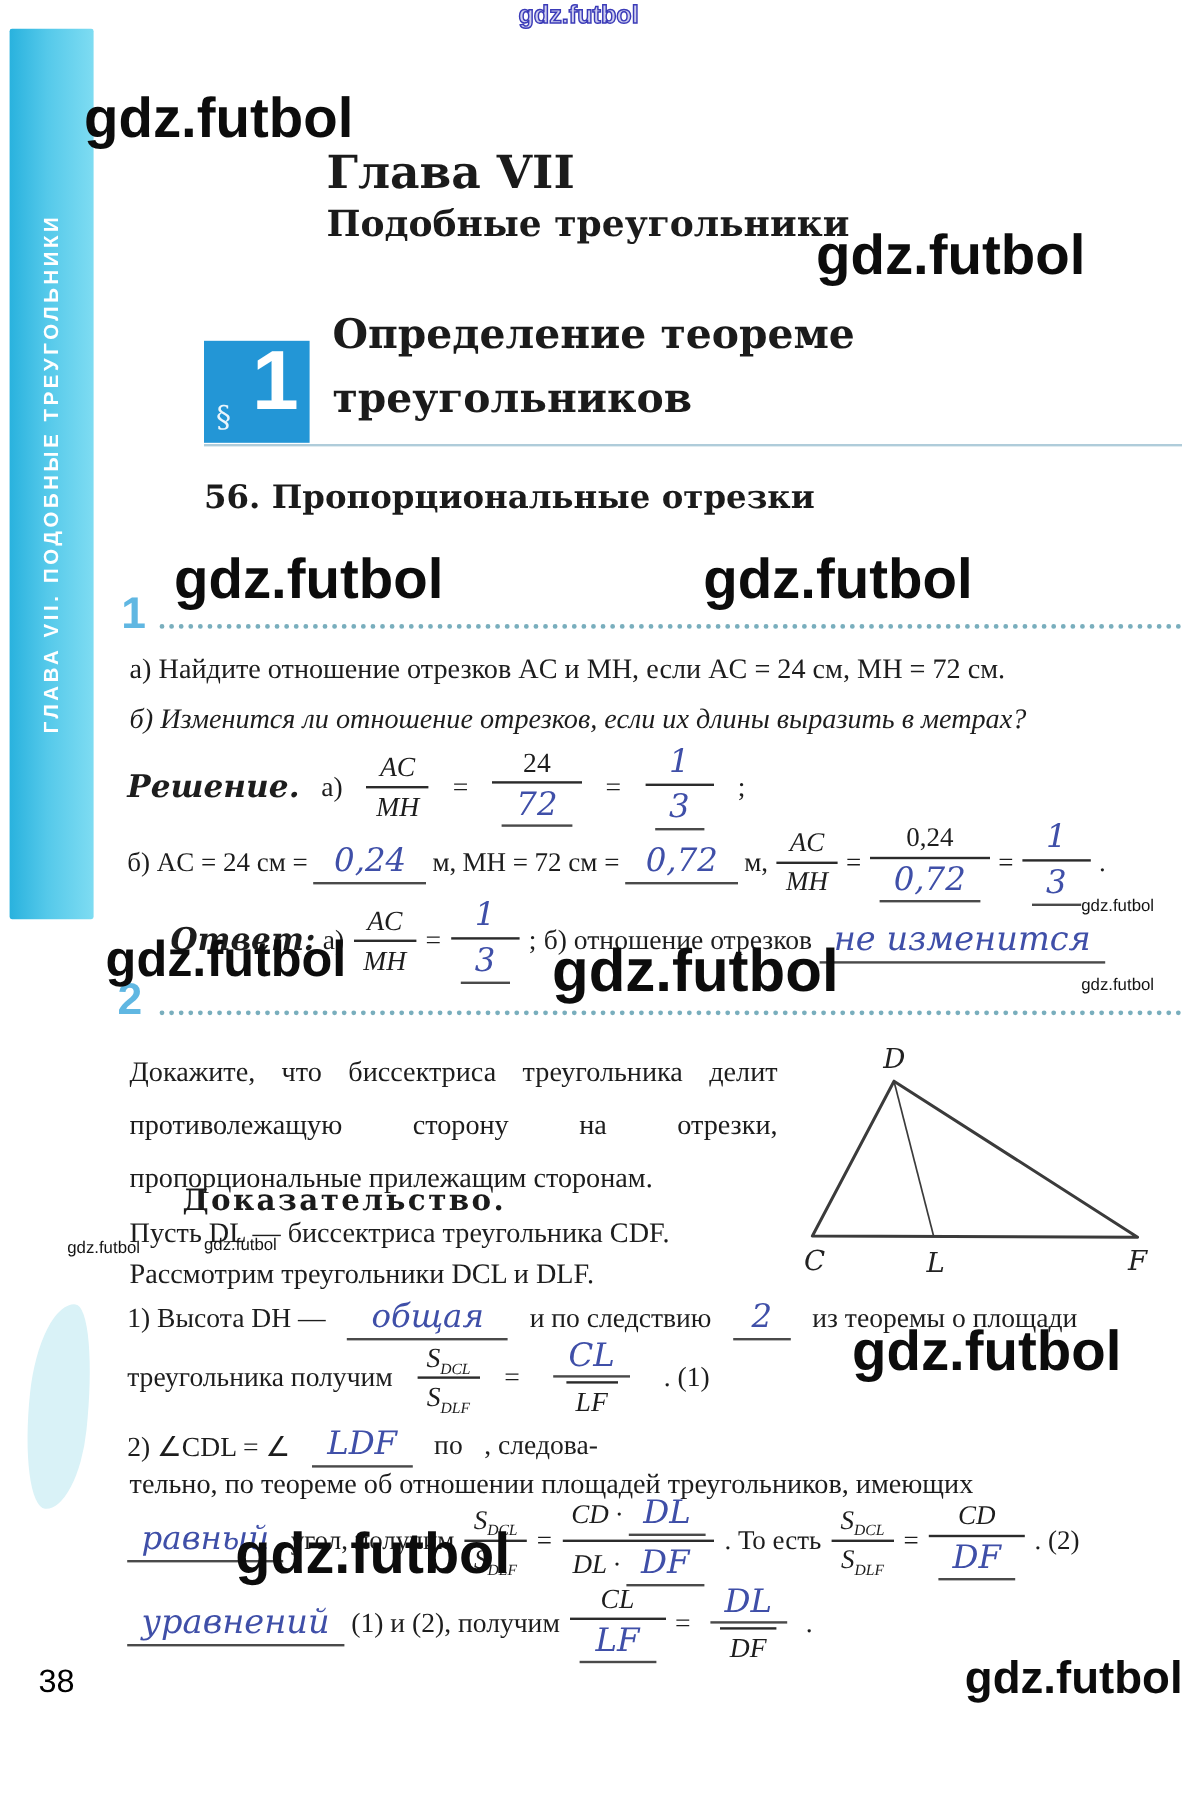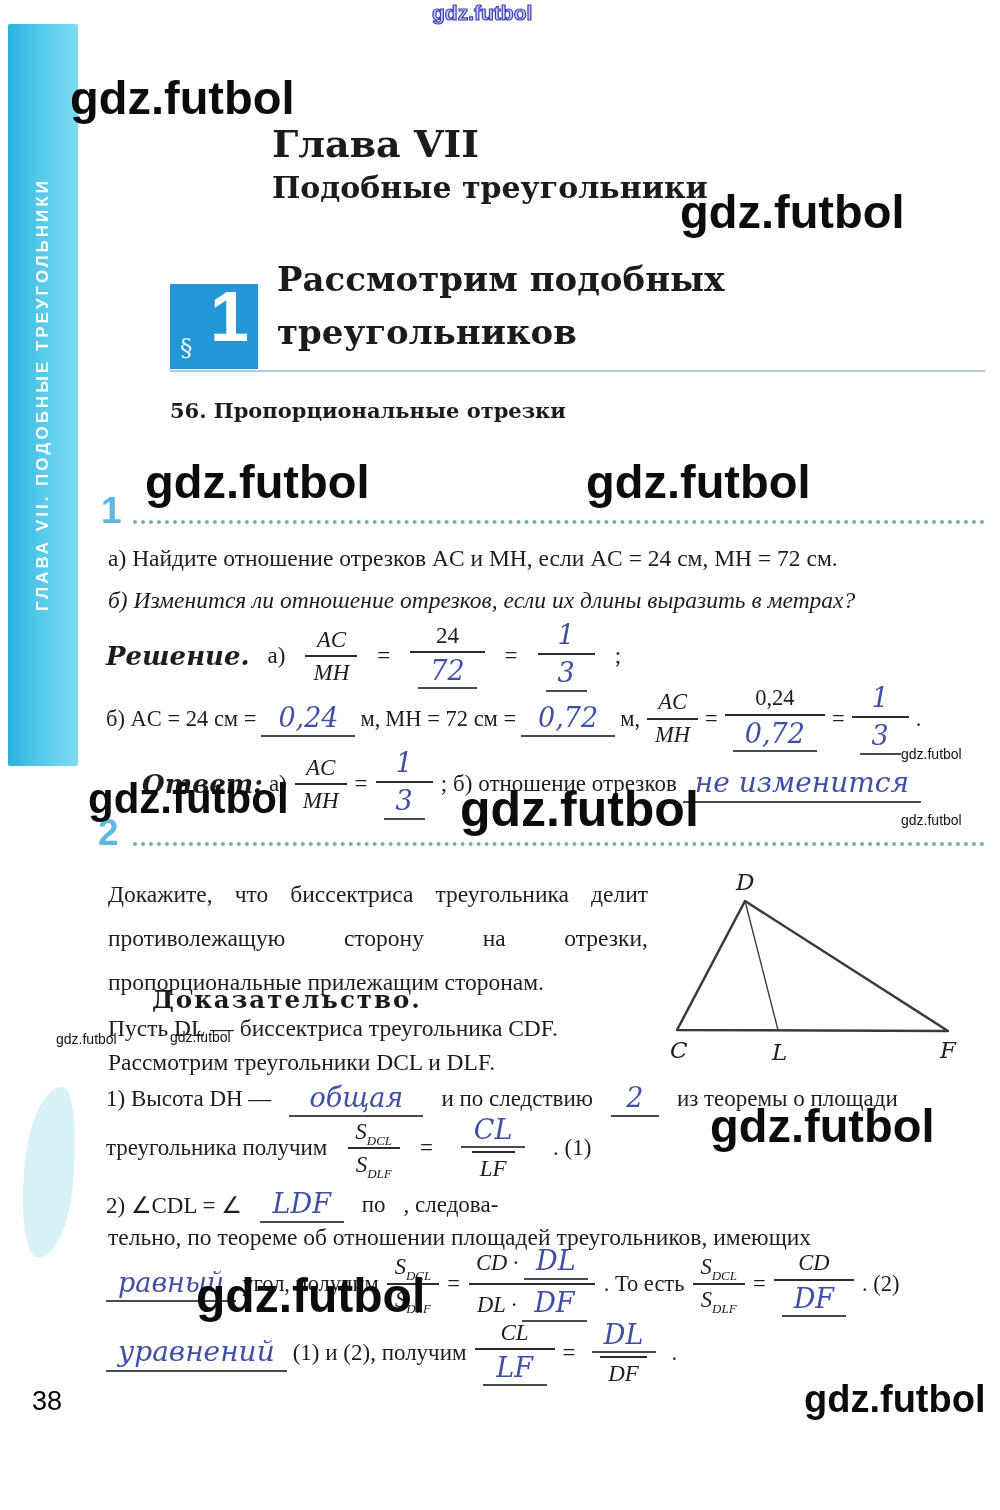--- a/index.html
+++ b/index.html
@@ -88,25 +88,25 @@
 <div class="wm small" style="left:56px; top:1032px;">gdz.futbol</div>
 <div class="wm small" style="left:170px; top:1030px;">gdz.futbol</div>
 
 <div class="abs slab" style="left:272px; top:122px; font-size:38px;text-align:right;">Глава VII</div>
 <div class="abs slab" style="left:272px; top:171px; font-size:30px;">Подобные треугольники</div>
 
 <div class="abs sec-box">
   <span class="sym">§</span>
   <span class="num">1</span>
 </div>
-<div class="abs slab" style="left:277px; top:260px; font-size:34px;">Рассмотрим подобных</div>
+<div class="abs slab" style="left:277px; top:260px; font-size:34px;">Определение теореме</div>
 <div class="abs slab" style="left:277px; top:313px; font-size:34px;">треугольников</div>
 <div class="abs sec-rule"></div>
 
-<div class="abs slab" style="left:170px; top:399px; font-size:21px;">56. Пропорциональные отрезки</div>
+<div class="abs slab" style="left:170px; top:399px; font-size:27px;">56. Пропорциональные отрезки</div>
 
 <div class="tmark" style="left:101px; top:492px;">1</div>
 <div class="dots" style="left:133px; top:520px; width:852px;"></div>
 
 <div class="txt" style="left:108px; top:545px;">а) Найдите отношение отрезков AC и MH, если AC = 24 см, MH = 72 см.</div>
 <div class="txt" style="left:108px; top:587px;font-style:italic;">б) Изменится ли отношение отрезков, если их длины выразить в метрах?</div>
 
 <div class="row" style="left:106px; top:610px; height:92px;">
   <span class="script">Решение.</span>
   <span>а)</span>

